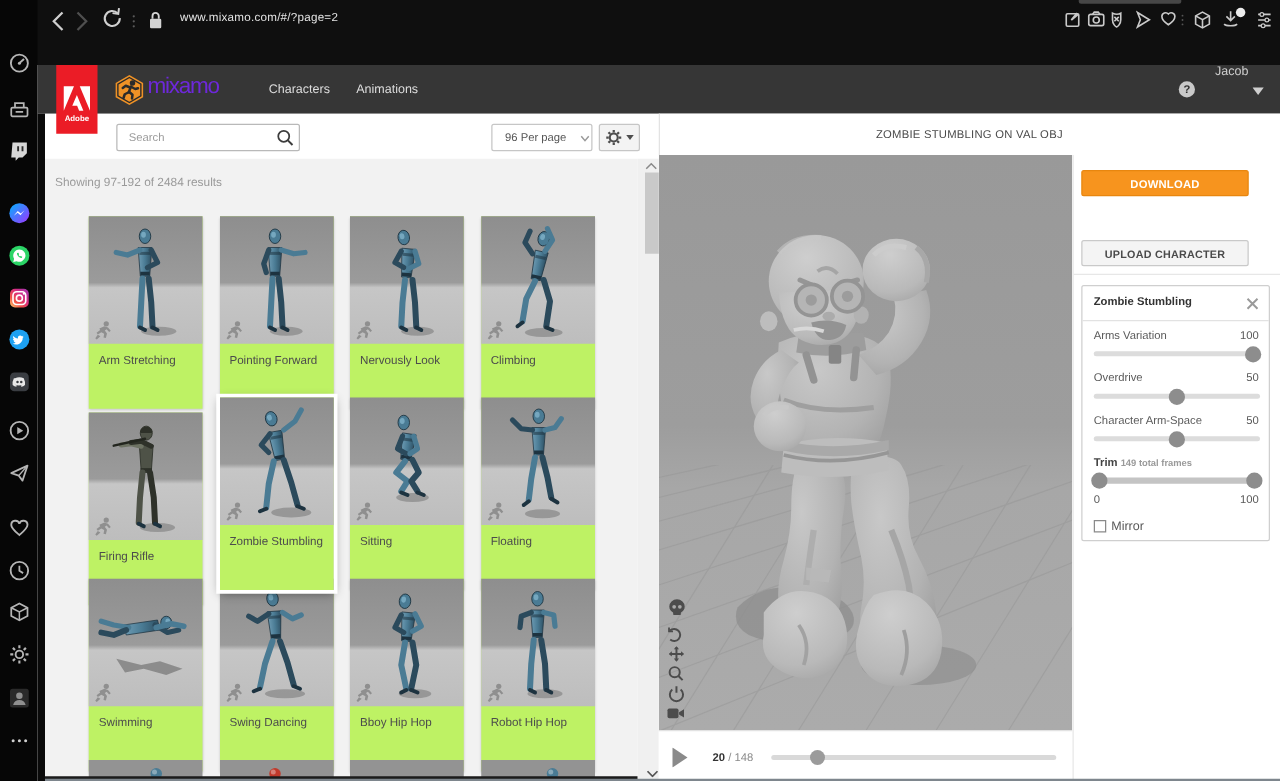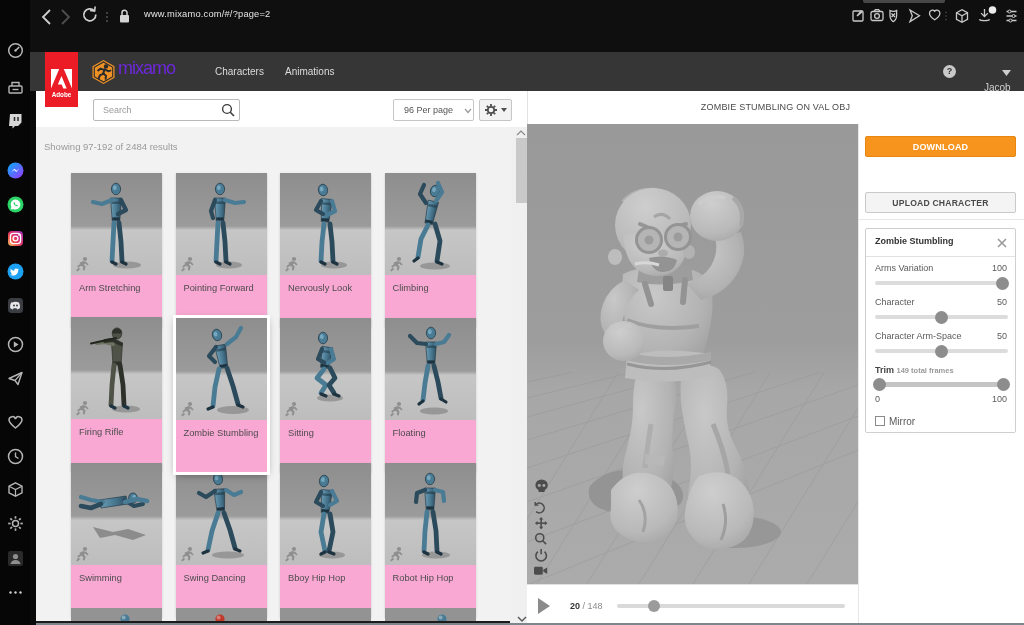--- a/index.html
+++ b/index.html
@@ -25,38 +25,38 @@
 #toolbar { left:36px; top:91px; width:988px; height:36px; background:#fff; }
 #searchbox { left:93px; top:99px; width:147px; height:22px; border:1px solid #b9b9b9; border-radius:2px; background:#fff; }
 #perpage { left:393px; top:99px; width:81px; height:22px; border:1px solid #c6c6c6; border-radius:2px; background:#fff; }
 #gearbtn { left:479px; top:99px; width:33px; height:22px; border:1px solid #c6c6c6; border-radius:2px; background:#f3f3f3; }
 
 
 #gridpanel { left:36px; top:127px; width:474px; height:498px; background:#f2f2f2; }
 #scrolltrack { left:510px; top:127px; width:17px; height:498px; background:#f0f0f0; }
 #scrollthumb { left:516px; top:138px; width:11px; height:65px; background:#c9c9c9; }
 #showing { left:44px; top:141px; color:#9a9a9a; font-size:9.5px; }
-.card { position:absolute; width:91px; height:154px; background:#f9a8d4; box-shadow:0 1px 2px rgba(0,0,0,.18); }
+.card { position:absolute; width:91px; height:154px; background:#bef264; box-shadow:0 1px 2px rgba(0,0,0,.18); }
 .thumb { position:absolute; left:0; top:0; width:91px; height:102px;
   background:linear-gradient(180deg,#8e8e8e 0%,#9b9b9b 52%,#c6c6c6 56%,#bdbdbd 100%); overflow:hidden; }
 .clabel { position:absolute; left:8px; top:102px; height:27px; line-height:27px; font-size:9.3px; color:#4c4c4c; white-space:nowrap; }
 .card.sel { outline:3px solid #fff; box-shadow:0 2px 8px rgba(0,0,0,.45); z-index:5; }
 #gridbottom { left:36px; top:621px; width:474px; height:4px; background:#1b1b1b; }
 #pagebottomline { left:36px; top:623px; width:988px; height:2px; background:#7e868d; z-index:40; }
 
 
 #vheader { left:527px; top:91px; width:497px; height:33px; background:#fff; }
 #vtitle { left:527px; top:91px; width:497px; height:33px; line-height:33px; text-align:center;
   font-size:9px; font-weight:normal; letter-spacing:.2px; color:#4a4a4a; }
 #divider1 { left:527px; top:91px; width:1px; height:33px; background:#e3e3e3; }
 #viewport { left:527px; top:124px; width:331px; height:460px; overflow:hidden; }
 #playbar { left:527px; top:584px; width:331px; height:41px; background:#fff; border-top:1px solid #e2e2e2; }
 #rightcol { left:858px; top:124px; width:166px; height:501px; background:#fff; border-left:1px solid #e7e7e7; }
 
-.bigbtn { position:absolute; left:865px; width:151px; height:21px; border-radius:2px;
+.bigbtn { position:absolute; left:865px; width:134px; height:21px; border-radius:2px;
   text-align:center; font-size:9px; font-weight:bold; letter-spacing:.2px; line-height:21px; }
 #btn-dl { top:136px; background:#f7941e; border:1px solid #e8860f; color:#fff; }
 #btn-aero { top:164px; background:#f4f4f4; border:1px solid #c9c9c9; color:#4a4a4a; }
 #btn-up { top:192px; background:#f4f4f4; border:1px solid #c9c9c9; color:#4a4a4a; font-size:8.6px; }
 #rcol-div { left:859px; top:219px; width:165px; height:1px; background:#e7e7e7; }
 
 #proppanel { left:865px; top:228px; width:151px; height:205px; background:#fff; border:1px solid #cfcfcf; border-radius:2px; }
 .plabel { position:absolute; font-size:9px; color:#5a5a5a; }
 .pval { position:absolute; font-size:9px; color:#5a5a5a; right:8px; text-align:right; }
 .ptrack { position:absolute; left:9px; width:133px; height:4px; border-radius:2px; background:#dcdcdc; }
@@ -130,21 +130,21 @@
       <path d="M14.2 10.6 l3 1.6 l2.2 -0.6"></path>
       <path d="M12 14.8 l-3.2 1.6 l-1 3"></path>
       <path d="M12.4 14.6 l2.6 2.2 l-0.4 3"></path>
     </g>
     <circle cx="15" cy="7.4" r="2.2" fill="#2b2b2b"></circle>
   </svg>
   <div class="abs" id="mixlogo-text">mixamo</div>
   <div class="abs navitem" style="left:215px;">Characters</div>
   <div class="abs navitem" style="left:285px;">Animations</div>
   <div class="abs" style="left:943px; top:65px; width:13px; height:13px; border-radius:50%; background:#c9c9c9; text-align:center; font-size:9px; font-weight:bold; color:#2e2e2e; line-height:13px;">?</div>
-  <div class="abs" style="left:972px; top:82px; color:#cfcfcf; font-size:10px;margin-left:12px;">Jacob</div>
+  <div class="abs" style="left:972px; top:52px; color:#cfcfcf; font-size:10px;">Jacob</div>
   <svg class="abs" width="10" height="8" style="left:1002px; top:69px;">
       <polygon points="0,1 9,1 4.5,7" fill="#cfcfcf"></polygon>
     </svg>
 
   <div class="abs" id="toolbar"></div>
   <div class="abs" id="searchbox"></div>
   <div class="abs" style="left:103px; top:105px; font-size:9px; color:#9a9a9a;">Search</div>
   <svg class="abs" width="14" height="14" style="left:221px; top:103px;" viewBox="0 0 14 14">
     <circle cx="6" cy="6" r="4.4" fill="none" stroke="#3c3c3c" stroke-width="1.4"></circle>
     <line x1="9.3" y1="9.3" x2="13" y2="13" stroke="#3c3c3c" stroke-width="1.6"></line>
@@ -301,21 +301,21 @@
             <polyline points="52,89 57,91" fill="none" stroke="#1d3340" stroke-width="3.2" stroke-linecap="round" stroke-linejoin="round"></polyline>
             <g transform="translate(5,84)" fill="#8f8f8f">
               <circle cx="9" cy="2" r="2.1"></circle>
               <path d="M3.5 5.7 l4 -1.7 l2.9 0.9 l2.2 2.6 l-1.3 1.1 l-2 -2.2 l-1.5 0.9 l1.8 2.4 l-0.9 3.7 l-1.9 -0.35 l0.55 -3 l-2.3 -1.3 l-2.8 1.9 l-1 -1.4 l2.9 -2.2 z"></path>
               <path d="M2.2 10.8 l2.1 1.2 l-2.9 2.5 l-1.2 -0.9 z"></path>
             </g>
           </svg>
         </div>
         <div class="clabel">Climbing</div>
       </div>
-<div class="card" style="left:71px; top:317px;">
+<div class="card" style="left:71px; top:330px;">
         <div class="thumb">
           <svg width="91" height="102" viewBox="0 0 91 102" style="position:absolute;left:0;top:0">
             <defs>
               <linearGradient id="mg" x1="0" y1="0" x2="1" y2="0">
                 <stop offset="0" stop-color="#6f9db5"></stop>
                 <stop offset="0.5" stop-color="#4a7b94"></stop>
                 <stop offset="1" stop-color="#2d4e61"></stop>
               </linearGradient>
             </defs>
             <ellipse cx="55" cy="92" rx="14" ry="3.6" fill="#707070" opacity="0.5"></ellipse>
@@ -698,21 +698,21 @@
   <div class="abs" id="proppanel">
     <div style="position:absolute; left:9px; top:7px; font-size:9px; font-weight:bold; color:#333;">Zombie Stumbling</div>
     <svg style="position:absolute; right:8px; top:9px;" width="10" height="10">
         <path d="M1 1 L9 9 M9 1 L1 9" stroke="#9a9a9a" stroke-width="1.6"></path>
       </svg>
     <div style="position:absolute; left:0; top:27px; width:149px; height:1px; background:#e2e2e2;"></div>
     <div class="plabel" style="left:9px; top:34px;">Arms Variation</div>
       <div class="pval" style="top:34px;">100</div>
     <div class="ptrack" style="top:52px;"></div>
       <div class="pthumb" style="left:130px; top:47.5px;"></div>
-    <div class="plabel" style="left:9px; top:68px;">Character</div>
+    <div class="plabel" style="left:9px; top:68px;">Overdrive</div>
       <div class="pval" style="top:68px;">50</div>
     <div class="ptrack" style="top:86px;"></div>
       <div class="pthumb" style="left:69px; top:81.5px;"></div>
     <div class="plabel" style="left:9px; top:102px;">Character Arm-Space</div>
       <div class="pval" style="top:102px;">50</div>
     <div class="ptrack" style="top:120px;"></div>
       <div class="pthumb" style="left:69px; top:115.5px;"></div>
     <div class="plabel" style="left:9px; top:136px; color:#444; font-weight:bold;">Trim <span style="font-weight:bold; font-size:7.5px; color:#9a9a9a;">149 total frames</span></div>
     <div class="ptrack" style="top:153px; background:#c4c4c4; height:5px;"></div>
     <div class="pthumb" style="left:7px; top:148.5px;"></div>

